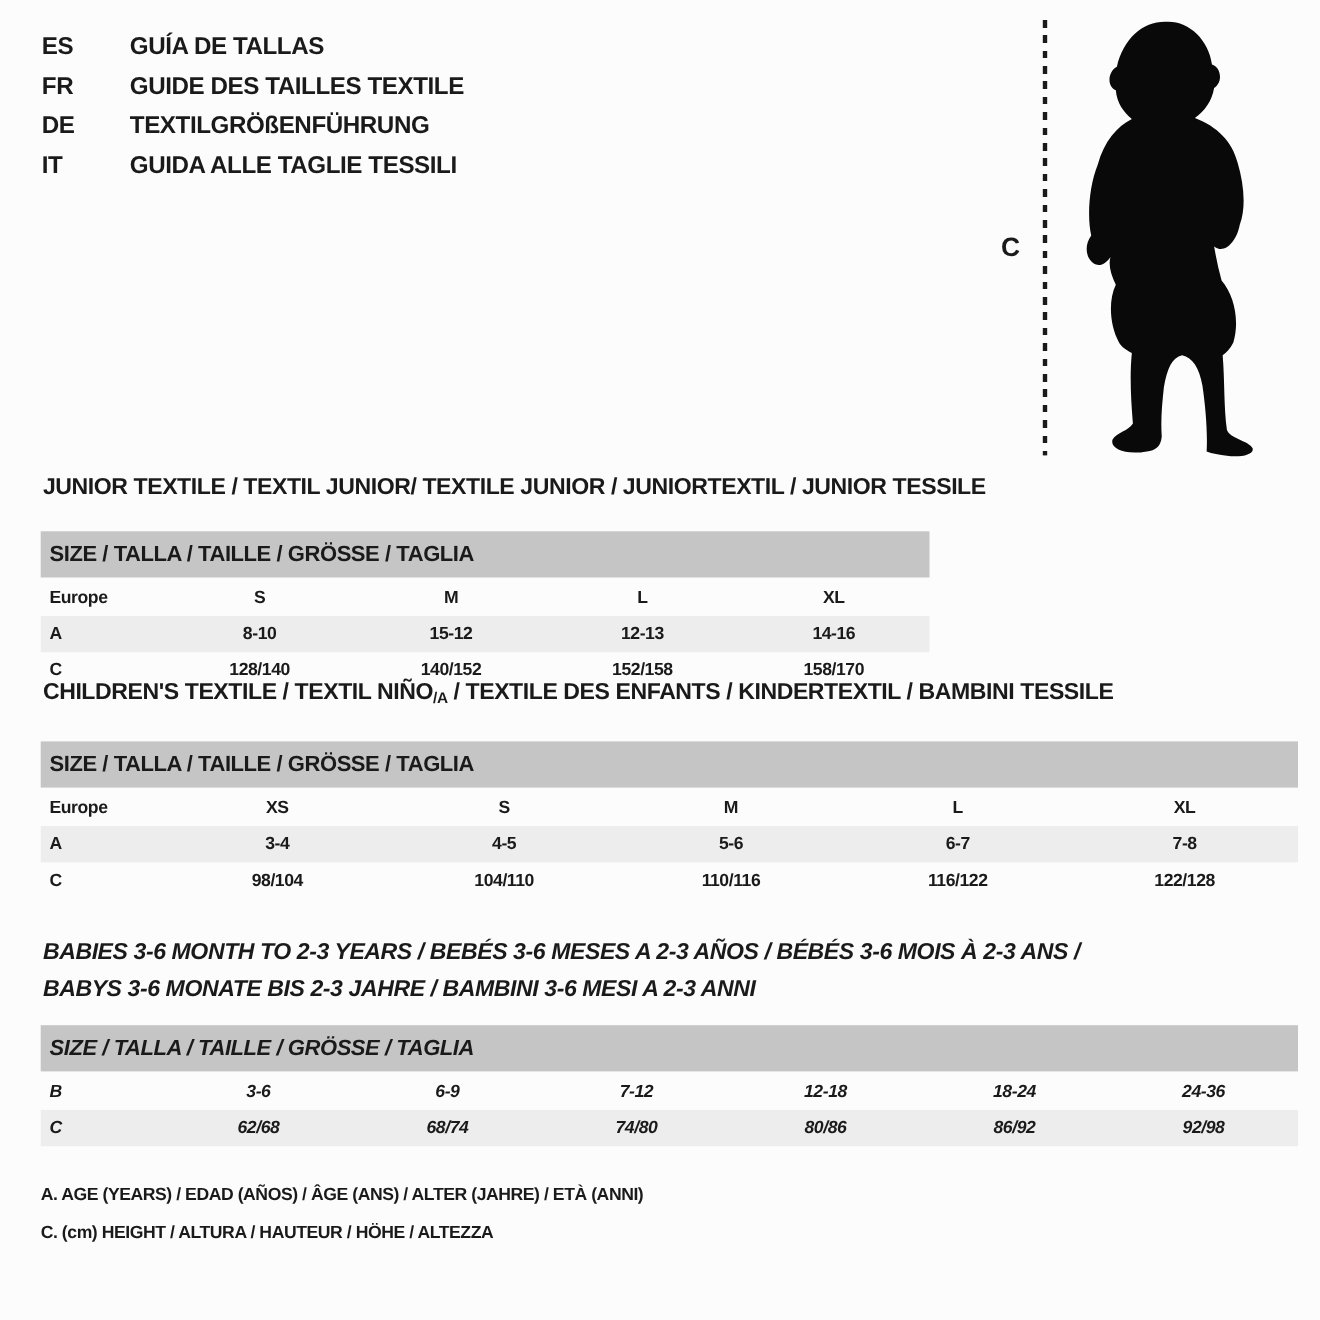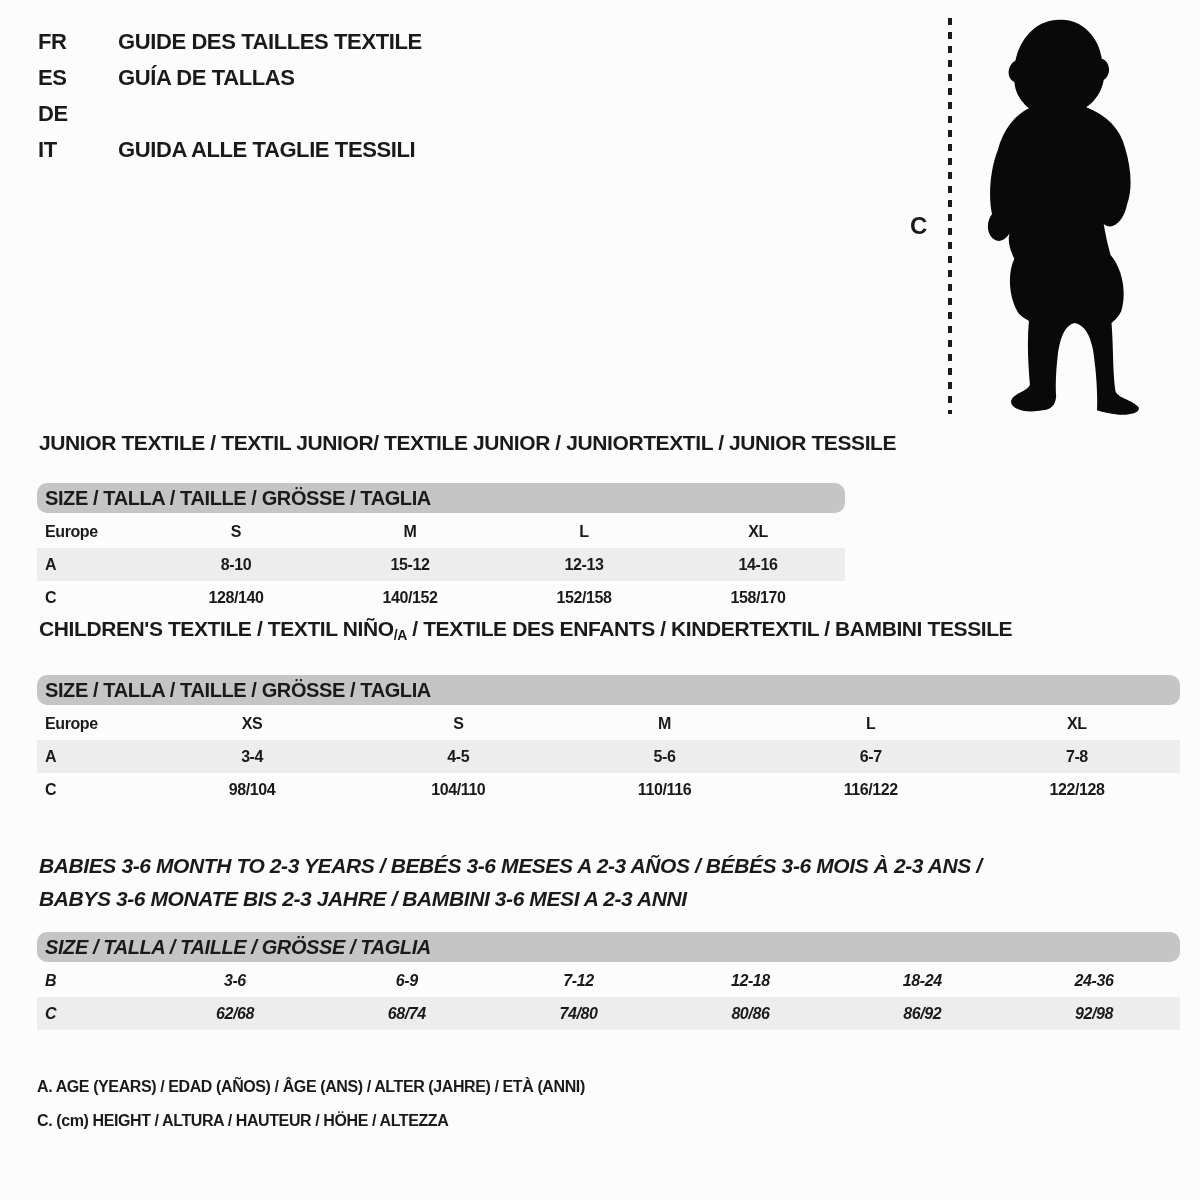--- a/index.html
+++ b/index.html
@@ -38,50 +38,51 @@
   .sec-title{font-size:21px;line-height:26px;margin:0 0 0 2px;white-space:nowrap;}
   .sec-title .sub{font-size:14px;vertical-align:-4px;}
   .sec-1 .sec-title,.sec-2 .sec-title{margin-bottom:27px;}
   .sec-3 .sec-title{margin-bottom:0;line-height:33px;}
   .sec-3 .title-gap{height:17px;}
 
   .table{}
   .t-junior{width:808px;}
   .t-wide{width:1143px;}
   .band{
-    height:30px;background:var(--band,#c5c5c5);
+    height:42px;background:var(--band,#c5c5c5);
     display:flex;align-items:center;
     padding-left:8px;box-sizing:border-box;
-    font-size:20px;margin-bottom:2px;border-radius:10px;
+    font-size:20px;margin-bottom:2px;
   }
   .trow{display:flex;align-items:center;height:33px;font-size:16px;}
   .trow.alt{background:var(--rowAlt,#ededed);}
   .tlabel{width:112px;padding-left:8px;box-sizing:border-box;}
   .tcell{flex:1;text-align:center;}
 
   
   .legend{position:absolute;left:37px;top:1070px;}
   .legend-line{font-size:16px;line-height:34px;white-space:nowrap;}
 </style>
 </head>
 <body>
 
 <div class="page" style="--bg: #fcfcfc; --ink: #1a1a1a; --band: #c5c5c5; --rowAlt: #ededed;">
 
   <div class="lang-header">
     <div class="lang-row">
+      <span class="lang-code">ES</span>
+      <span class="lang-label">GUÍA DE TALLAS</span>
+    </div>
+    <div class="lang-row">
       <span class="lang-code">FR</span>
       <span class="lang-label">GUIDE DES TAILLES TEXTILE</span>
     </div>
     <div class="lang-row">
-      <span class="lang-code">ES</span>
-      <span class="lang-label">GUÍA DE TALLAS</span>
-    </div>
-    <div class="lang-row">
       <span class="lang-code">DE</span>
+      <span class="lang-label">TEXTILGRÖßENFÜHRUNG</span>
     </div>
     <div class="lang-row">
       <span class="lang-code">IT</span>
       <span class="lang-label">GUIDA ALLE TAGLIE TESSILI</span>
     </div>
   </div>
 
   <div class="figure">
     <div class="height-line"></div>
     <div class="height-label">C</div>

